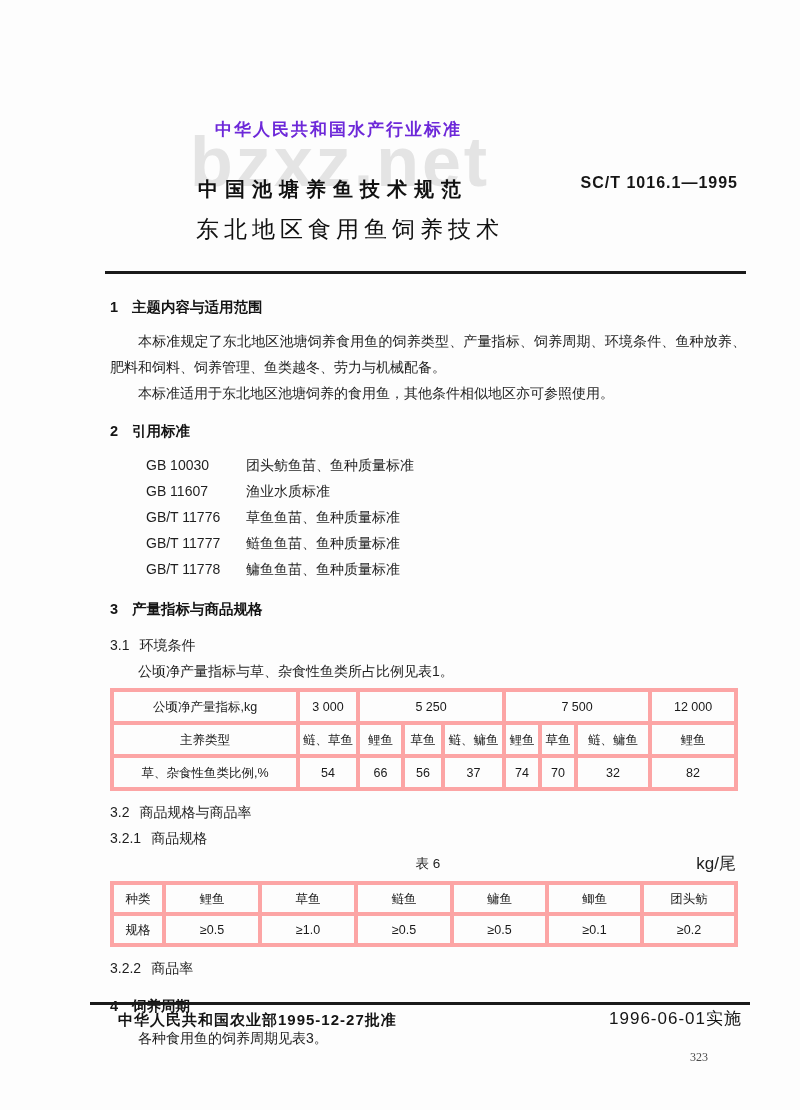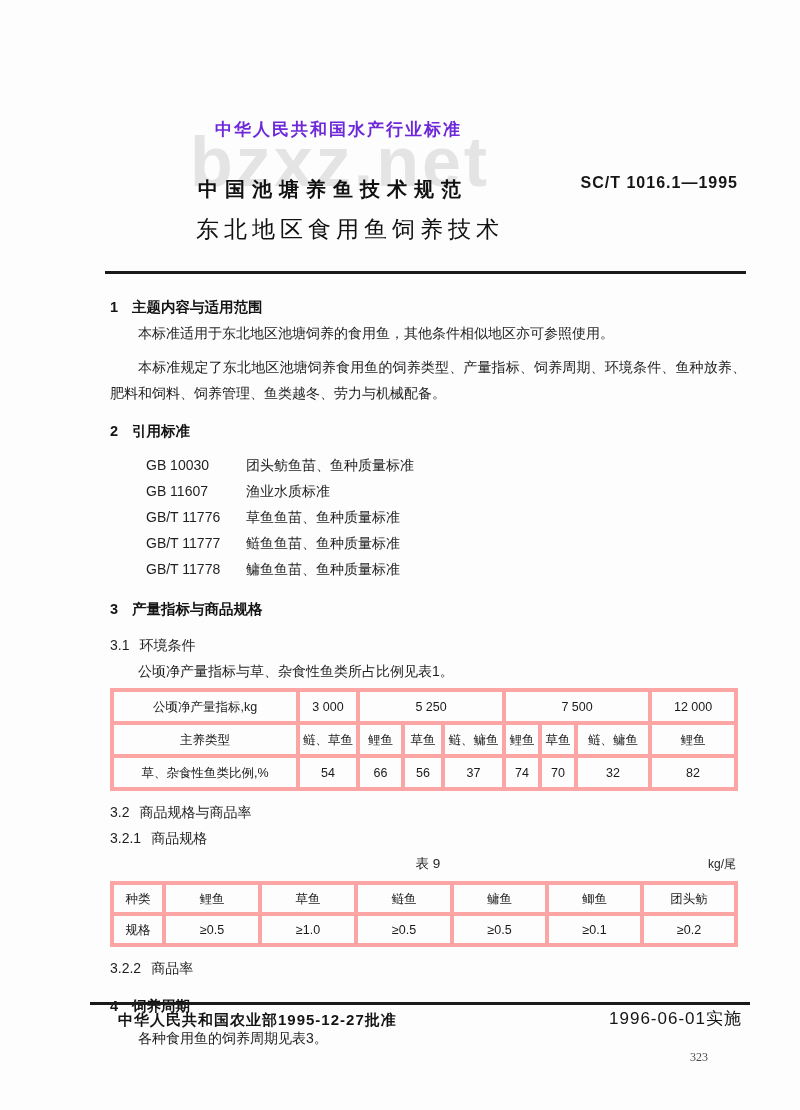--- a/index.html
+++ b/index.html
@@ -43,21 +43,21 @@
   .sec-h { font-size:14.5px; font-weight:bold; color:#141414; }
   .sec-h .num { margin-right:14px; }
   .sub-h { font-size:14px; font-weight:normal; }
   .sub-h .num { margin-right:10px; }
   .para { text-align:justify; text-indent:2em; }
   .refs { margin-left:36px; }
   .ref-line .ref-code { display:inline-block; min-width:86px; }
   .ref-line .ref-title { margin-left:14px;text-align:center; }
   .caption { text-align:center; font-size:13.5px; }
   .caption-row { position:relative; text-align:center; font-size:13.5px; }
-  .caption-row .unit { position:absolute; right:10px; top:0; font-size:12px; }
+  .caption-row .unit { position:absolute; right:10px; top:0; font-size:17px; }
   table.tbl {
     border-collapse:collapse; width:624px; table-layout:fixed;
     font-size:12.5px; color:#1a1a1a;
     border-top:2.5px solid #1a1a1a; border-bottom:2px solid #1a1a1a;
     margin-top:4px;
   }
   table.tbl td {
     border:4px solid #fca5a5; text-align:center; vertical-align:middle;
     padding:0 3px; overflow:hidden; white-space:nowrap;
   }
@@ -91,22 +91,22 @@
 <div class="hdr-title1">中国池塘养鱼技术规范</div>
 <div class="hdr-title2">东北地区食用鱼饲养技术</div>
 <div class="hdr-stdno">SC/T 1016.1—1995</div>
 <div class="rule-top"></div>
 
 <div class="content">
 
   <div class="sec-h mt6">
     <span class="num">1</span><span>主题内容与适用范围</span>
   </div>
+  <div class="para mt8">本标准规定了东北地区池塘饲养食用鱼的饲养类型、产量指标、饲养周期、环境条件、鱼种放养、肥料和饲料、饲养管理、鱼类越冬、劳力与机械配备。</div>
   <div class="para">本标准适用于东北地区池塘饲养的食用鱼，其他条件相似地区亦可参照使用。</div>
-  <div class="para mt8">本标准规定了东北地区池塘饲养食用鱼的饲养类型、产量指标、饲养周期、环境条件、鱼种放养、肥料和饲料、饲养管理、鱼类越冬、劳力与机械配备。</div>
 
   <div class="sec-h mt12">
     <span class="num">2</span><span>引用标准</span>
   </div>
   <div class="refs mt8">
     <div class="ref-line"><span class="ref-code">GB 10030</span><span class="ref-title">团头鲂鱼苗、鱼种质量标准</span></div>
     <div class="ref-line"><span class="ref-code">GB 11607</span><span class="ref-title">渔业水质标准</span></div>
     <div class="ref-line"><span class="ref-code">GB/T 11776</span><span class="ref-title">草鱼鱼苗、鱼种质量标准</span></div>
     <div class="ref-line"><span class="ref-code">GB/T 11777</span><span class="ref-title">鲢鱼鱼苗、鱼种质量标准</span></div>
     <div class="ref-line"><span class="ref-code">GB/T 11778</span><span class="ref-title">鳙鱼鱼苗、鱼种质量标准</span></div>
@@ -165,21 +165,21 @@
   </tbody>
     </table>
 
   <div class="sub-h mt8">
     <span class="num">3.2</span><span>商品规格与商品率</span>
   </div>
   <div class="sub-h">
     <span class="num">3.2.1</span><span>商品规格</span>
   </div>
   <div class="caption-row">
-    <span>表 9</span>
+    <span>表 6</span>
     <span class="unit">kg/尾</span>
   </div>
 
   <table class="tbl t2">
     <colgroup>
       <col style="width:52px">
         <col style="width:96px">
         <col style="width:96px">
       <col style="width:96px">
         <col style="width:95px">

